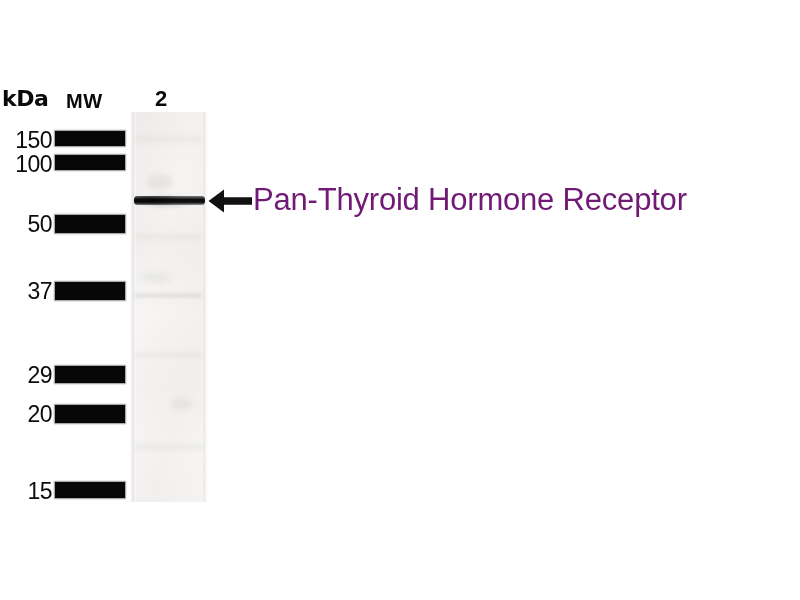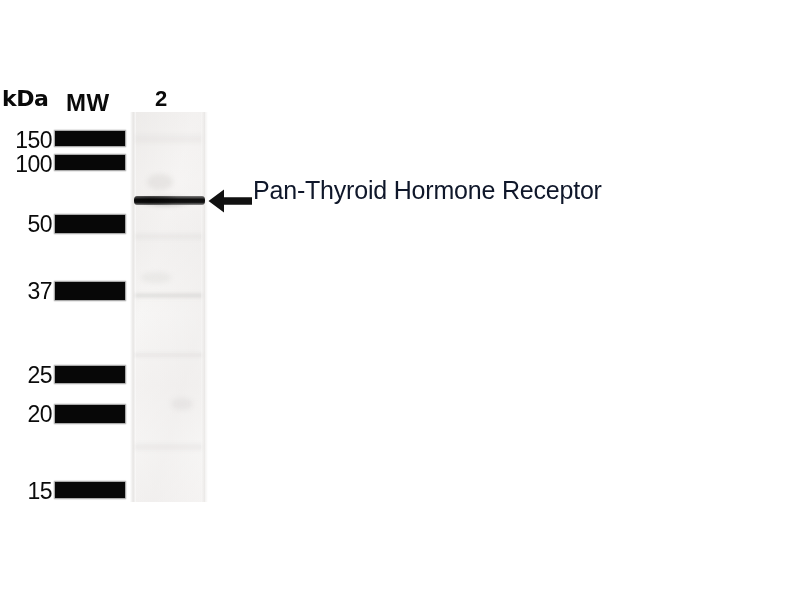--- a/index.html
+++ b/index.html
@@ -33,21 +33,21 @@
     left: 2px;
     top: 88px;
     font-family: "DejaVu Sans", sans-serif;
     font-size: 22px;
     letter-spacing: -0.5px;
   }
   #mw-label {
     left: 66px;
     top: 91px;
     font-family: "Liberation Sans", sans-serif;
-    font-size: 24px;
+    font-size: 20px;
     letter-spacing: 0.5px;
   }
   #lane-number-label {
     left: 155px;
     top: 88px;
     font-family: "Liberation Sans", sans-serif;
     font-size: 22px;
   }
 
   
@@ -157,24 +157,24 @@
   #annotation-arrow {
     position: absolute;
     left: 207px;
     top: 185px;
     width: 46px;
     height: 32px;
   }
   #annotation-text {
     position: absolute;
     left: 253px;
-    top: 176px;
-    font-family: "Liberation Sans", sans-serif;
-    font-size: 25px;
-    color: #0f172a;
+    top: 182px;
+    font-family: "Liberation Sans", sans-serif;
+    font-size: 31px;
+    color: #701a75;
     white-space: nowrap;
     letter-spacing: -0.2px;
   }
 </style>
 </head>
 <body>
 
 <div id="blot-figure">
 
   <div class="hdr" id="kda-label">kDa</div>
@@ -198,21 +198,21 @@
       <span class="marker-value">50</span>
       <span class="marker-bar" style="top:0px;height:18px;"></span>
     </div>
 
     <div class="marker" style="top:275px;margin-top:7px;">
       <span class="marker-value">37</span>
       <span class="marker-bar" style="top:0px;height:18px;"></span>
     </div>
 
     <div class="marker" style="top:366px;">
-      <span class="marker-value">25</span>
+      <span class="marker-value">29</span>
       <span class="marker-bar" style="top:0px;height:17px;"></span>
     </div>
 
     <div class="marker" style="top:405px;text-align:center;">
       <span class="marker-value">20</span>
       <span class="marker-bar" style="top:0px;height:18px;"></span>
     </div>
 
     <div class="marker" style="top:482px;">
       <span class="marker-value">15</span>

